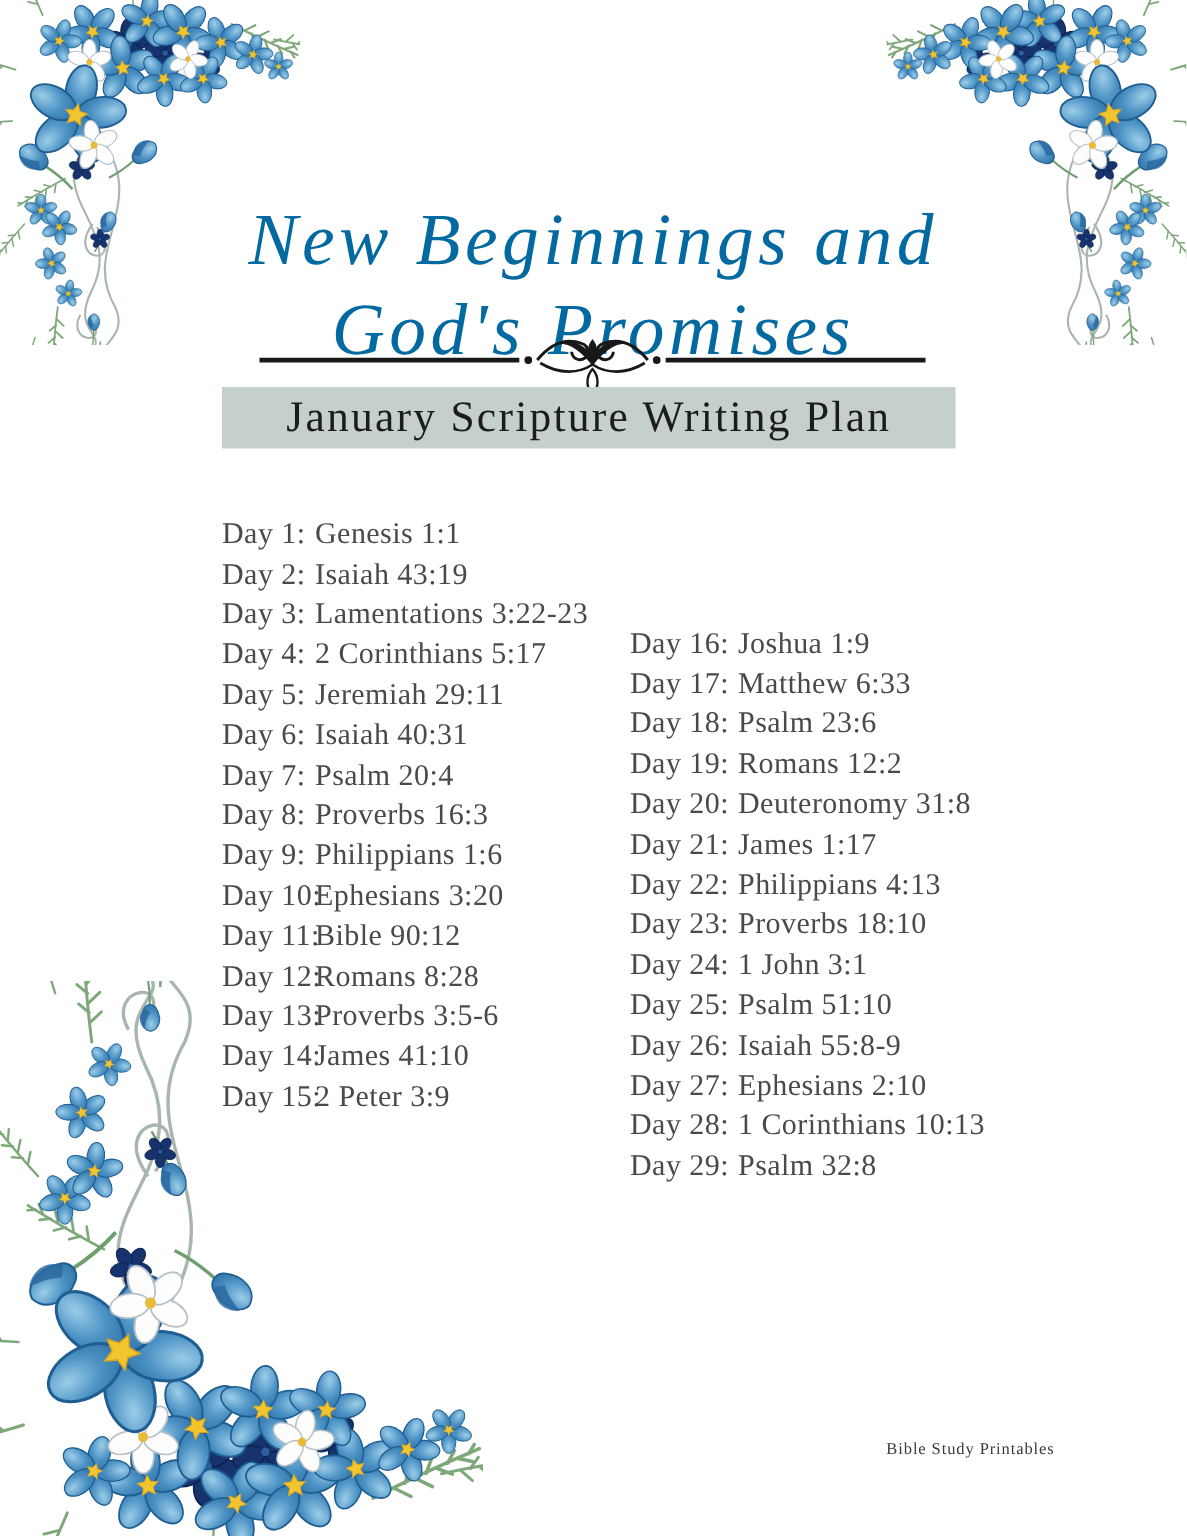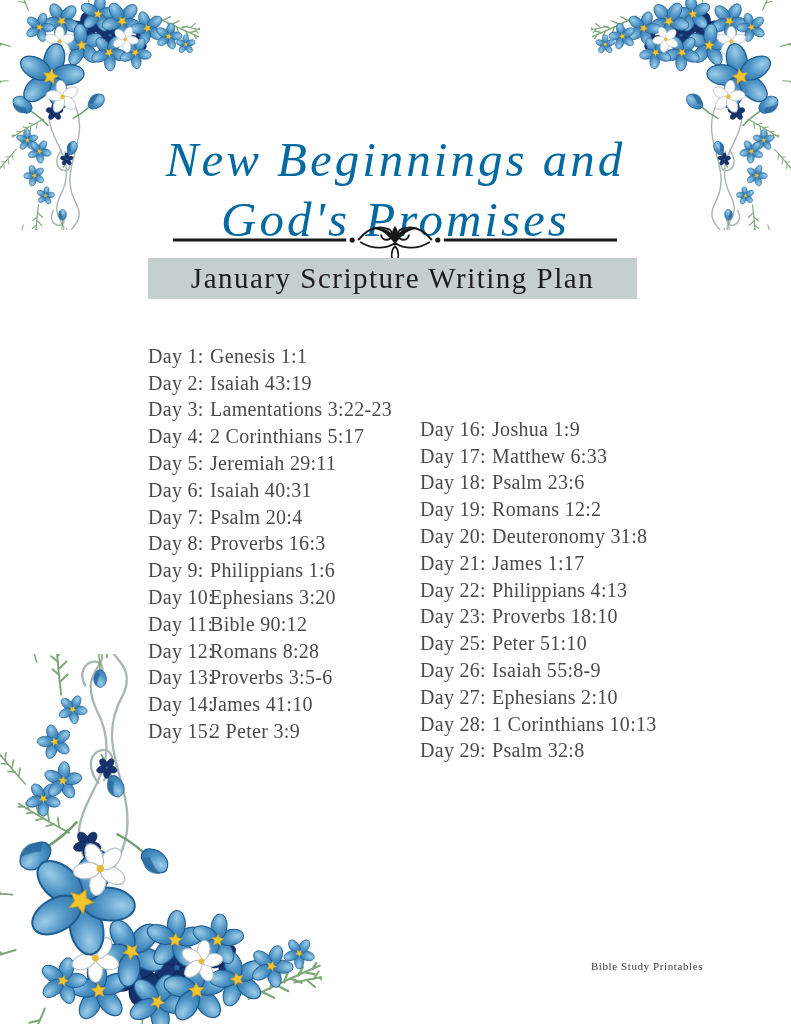--- a/index.html
+++ b/index.html
@@ -281,22 +281,26 @@
       </div>
       <div class="row">
         <span class="day">Day 22:</span>
         <span class="ref">Philippians 4:13</span>
       </div>
       <div class="row">
         <span class="day">Day 23:</span>
         <span class="ref">Proverbs 18:10</span>
       </div>
       <div class="row">
+        <span class="day">Day 24:</span>
+        <span class="ref">1 John 3:1</span>
+      </div>
+      <div class="row">
         <span class="day">Day 25:</span>
-        <span class="ref">Peter 51:10</span>
+        <span class="ref">Psalm 51:10</span>
       </div>
       <div class="row">
         <span class="day">Day 26:</span>
         <span class="ref">Isaiah 55:8-9</span>
       </div>
       <div class="row">
         <span class="day">Day 27:</span>
         <span class="ref">Ephesians 2:10</span>
       </div>
       <div class="row">

